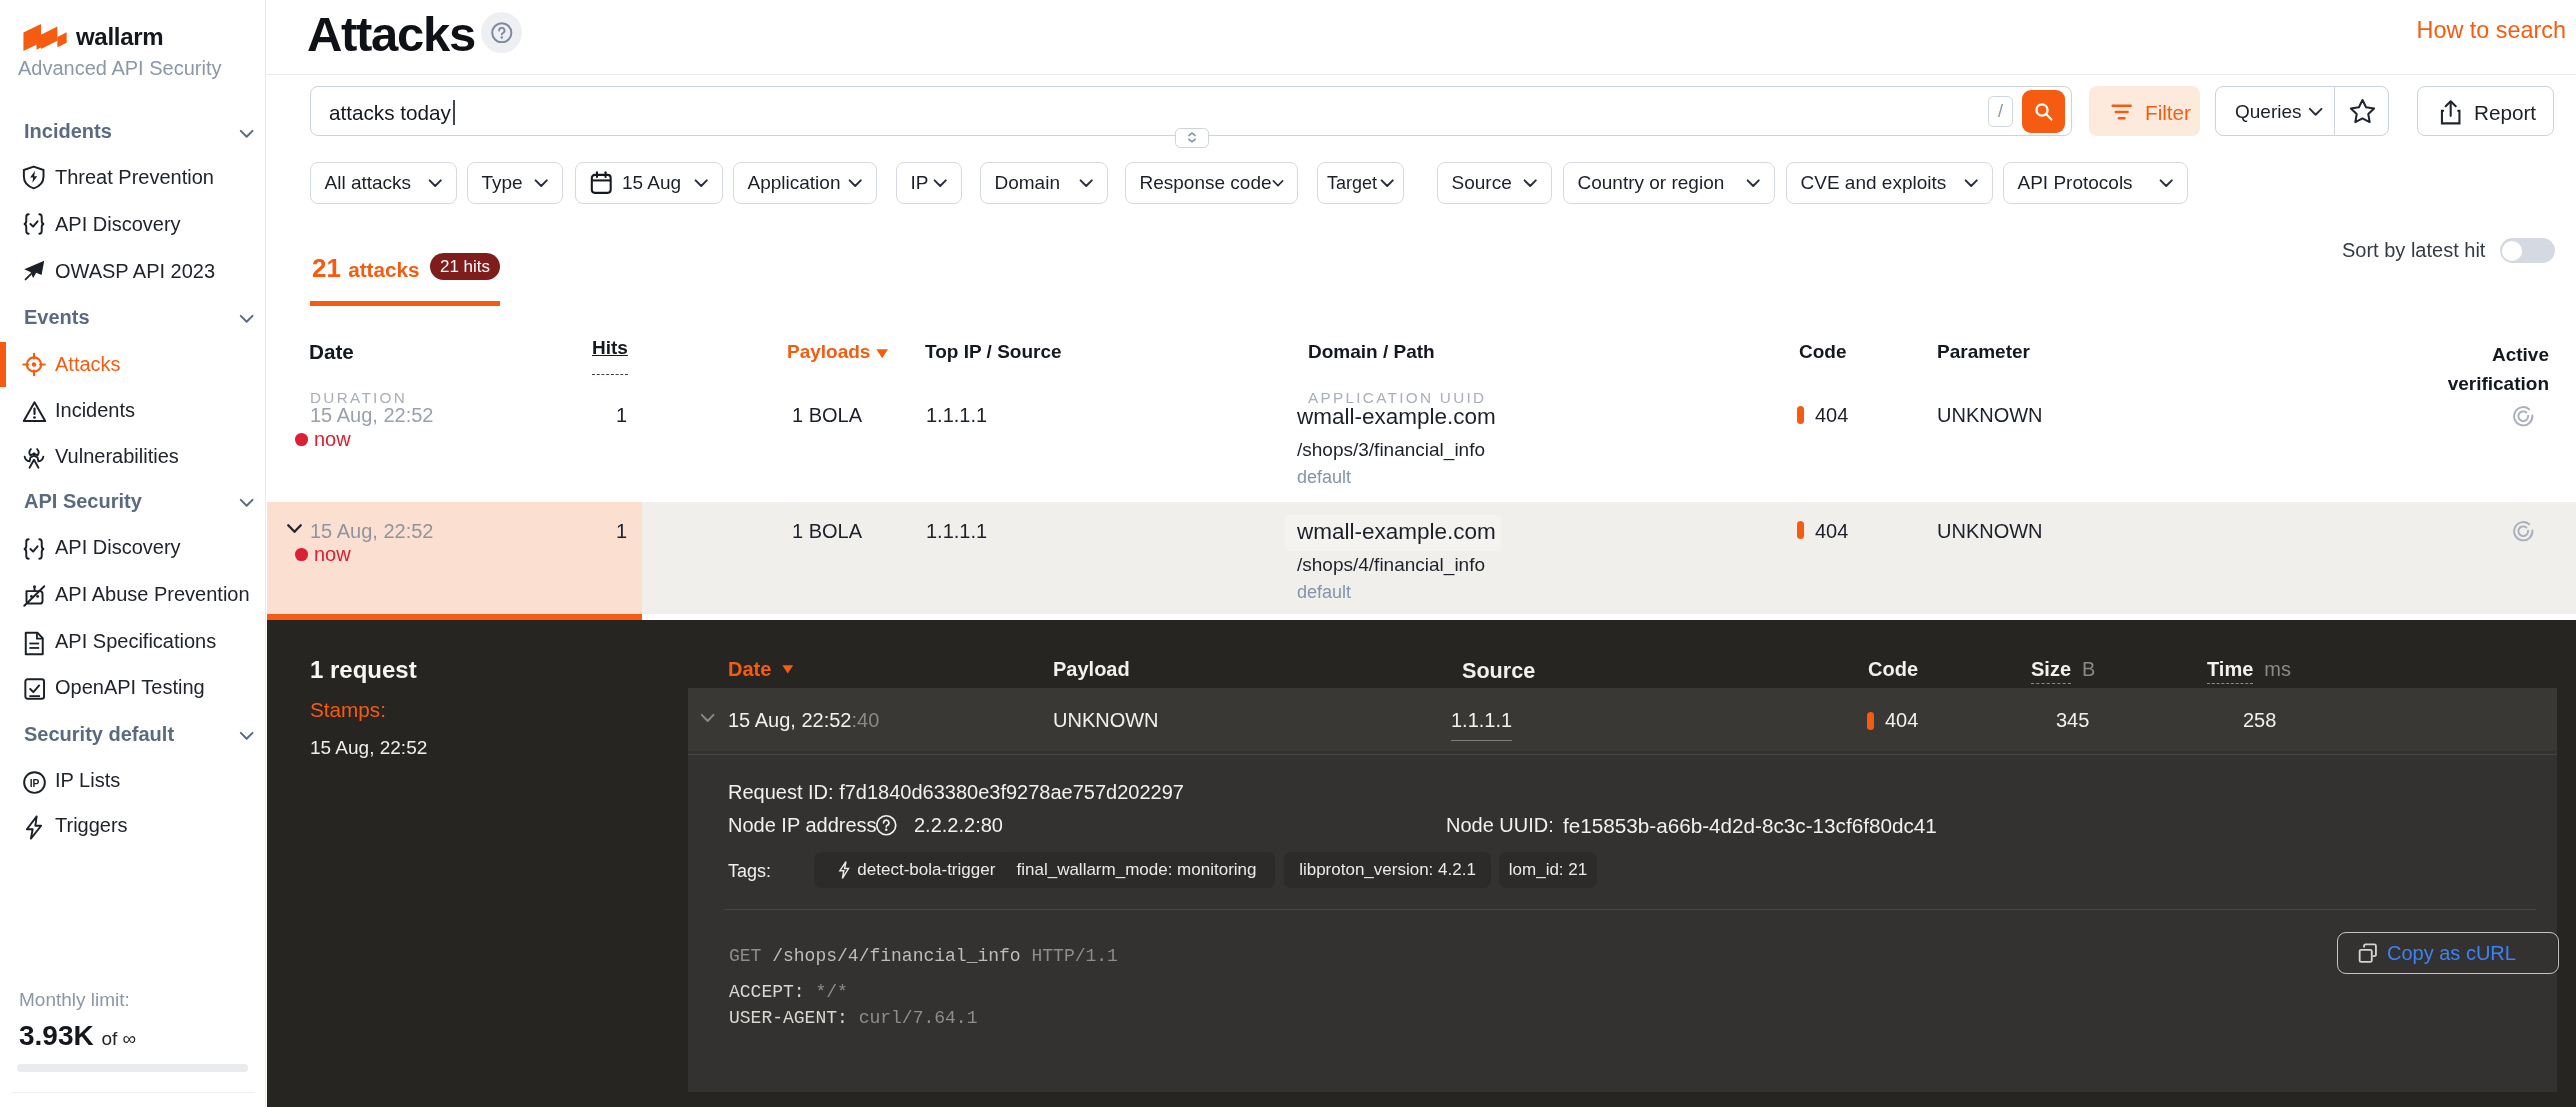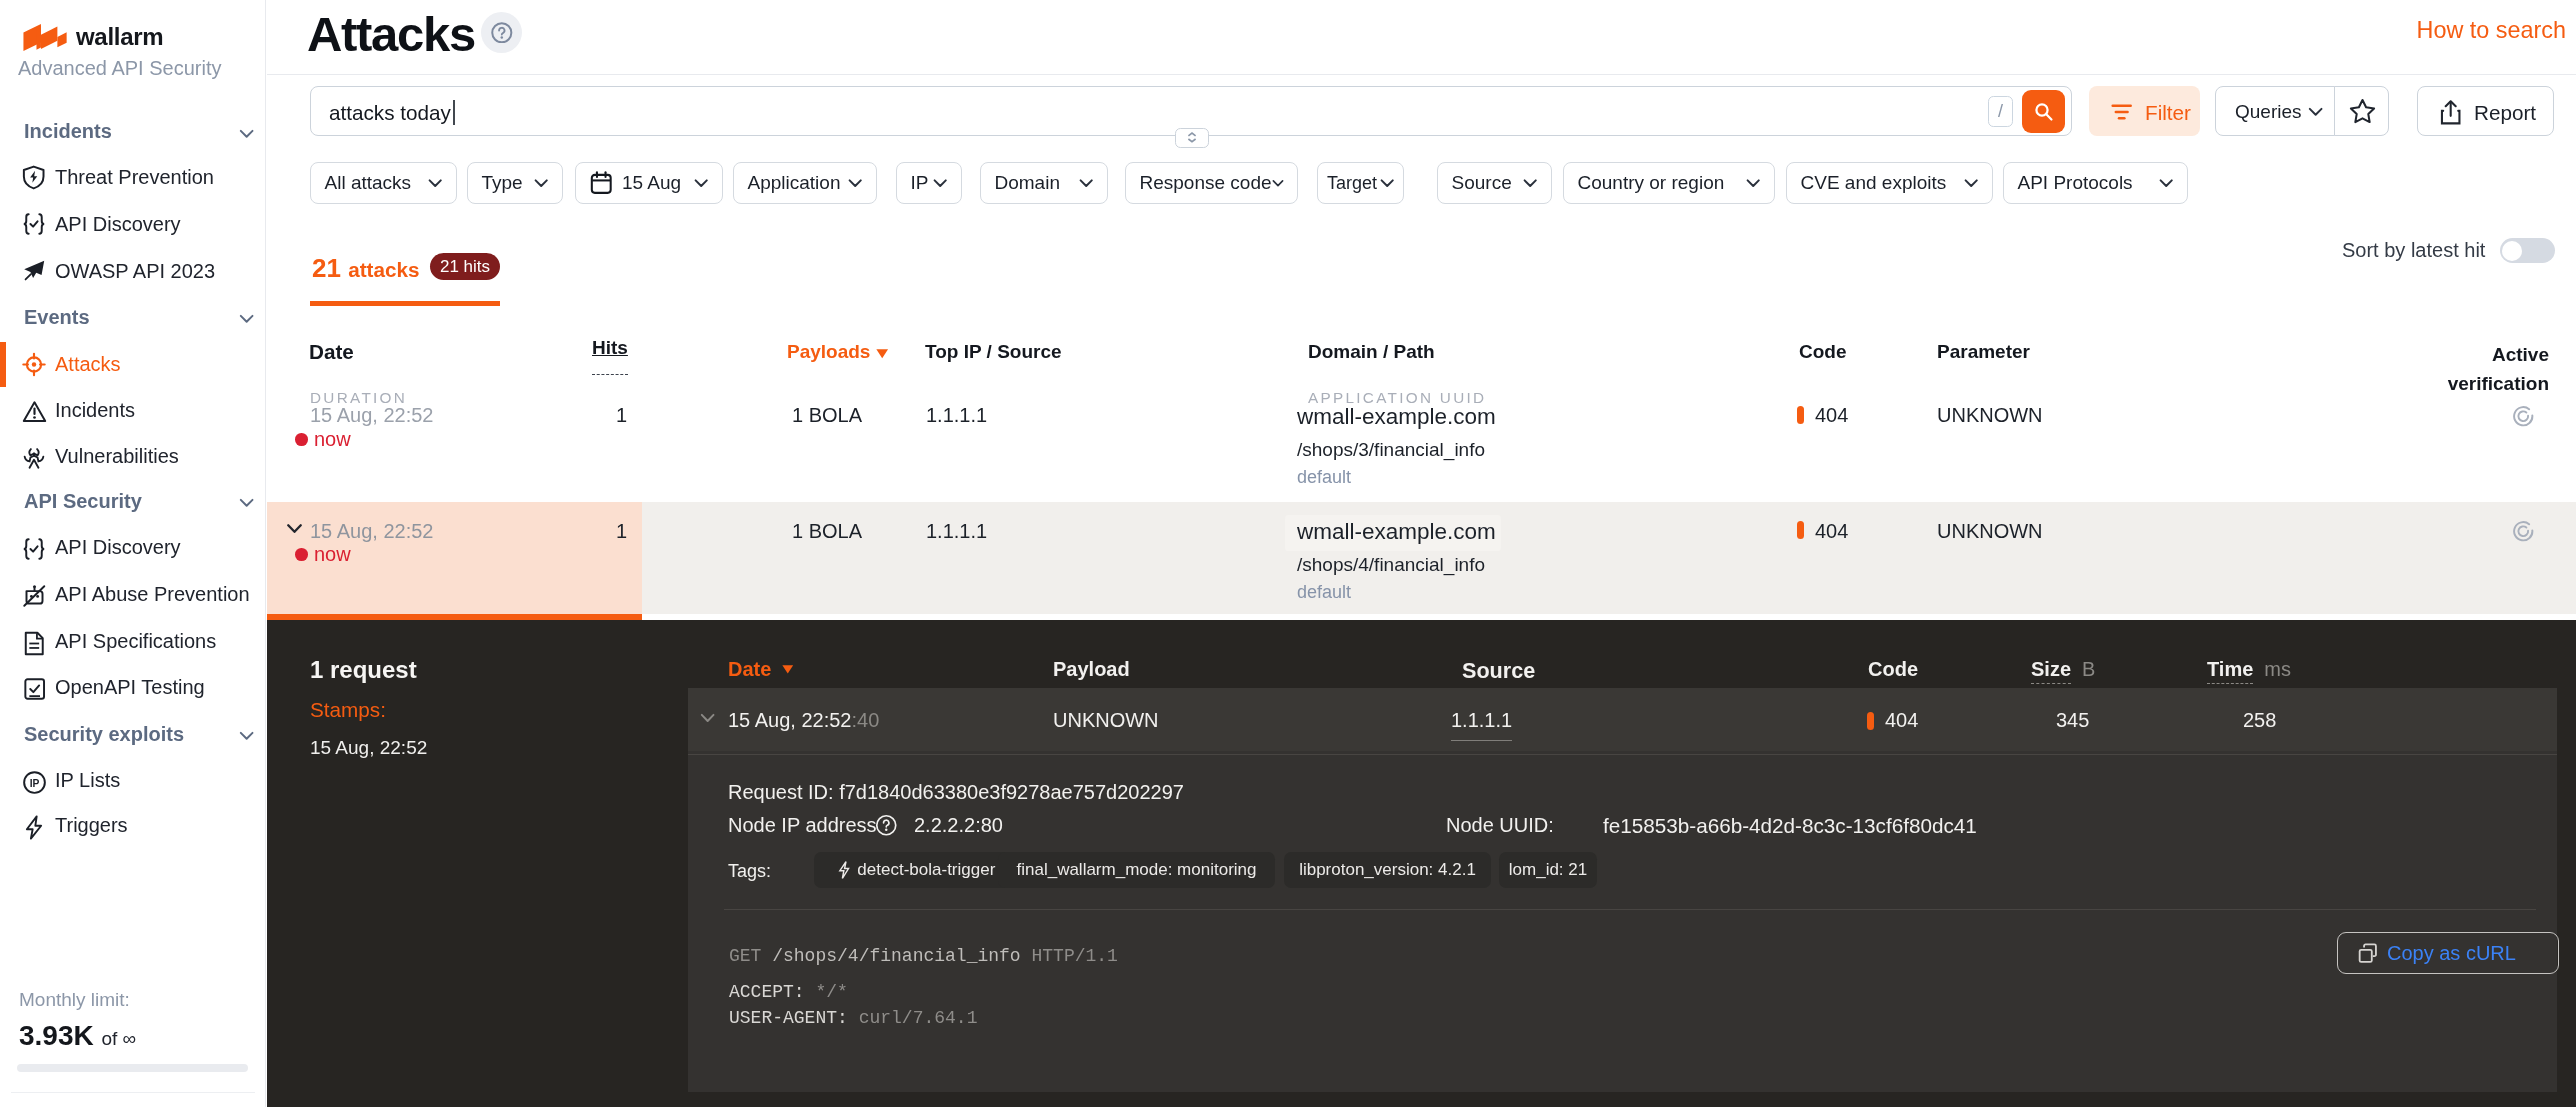--- a/index.html
+++ b/index.html
@@ -38,21 +38,21 @@
       <path d="M2 2 L8.5 8.5 L15 2" fill="none" stroke="#5c6a81" stroke-width="2.2" stroke-linecap="round" stroke-linejoin="round"></path>
     </svg>
 <div class="nhead" style="top:306px;">Events</div>
 <svg class="nchev" style="top:314px;" width="15.3" height="10" viewBox="0 0 17 11">
       <path d="M2 2 L8.5 8.5 L15 2" fill="none" stroke="#5c6a81" stroke-width="2.2" stroke-linecap="round" stroke-linejoin="round"></path>
     </svg>
 <div class="nhead" style="top:490px;">API Security</div>
 <svg class="nchev" style="top:498px;" width="15.3" height="10" viewBox="0 0 17 11">
       <path d="M2 2 L8.5 8.5 L15 2" fill="none" stroke="#5c6a81" stroke-width="2.2" stroke-linecap="round" stroke-linejoin="round"></path>
     </svg>
-<div class="nhead" style="top:723px;">Security exploits</div>
+<div class="nhead" style="top:723px;">Security default</div>
 <svg class="nchev" style="top:731px;" width="15.3" height="10" viewBox="0 0 17 11">
       <path d="M2 2 L8.5 8.5 L15 2" fill="none" stroke="#5c6a81" stroke-width="2.2" stroke-linecap="round" stroke-linejoin="round"></path>
     </svg>
 <div class="nitem" style="top:166px;">Threat Prevention</div>
 <div class="nitem" style="top:213px;">API Discovery</div>
 <div class="nitem" style="top:260px;">OWASP API 2023</div>
 <div class="nitem" style="top:353px;color:#f55c11;">Attacks</div>
 <div class="nitem" style="top:399px;">Incidents</div>
 <div class="nitem" style="top:445px;">Vulnerabilities</div>
 <div class="nitem" style="top:536px;">API Discovery</div>
@@ -358,21 +358,21 @@
 
 <div class="dtxt" style="left:728px;top:781px;">Request ID: f7d1840d63380e3f9278ae757d202297</div>
 <div class="dtxt" style="left:728px;top:814px;">Node IP address</div>
 <svg class="abs" style="left:875px;top:814px;" width="22.5" height="22.5" viewBox="0 0 32 32">
   <circle cx="16" cy="16" r="13.5" fill="none" stroke="#f2f1ef" stroke-width="2.4"></circle>
   <path d="M12.2 12.6 a3.8 3.8 0 1 1 5.3 3.5 c-1.1.5-1.5 1.1-1.5 2.2" fill="none" stroke="#f2f1ef" stroke-width="2.4" stroke-linecap="round"></path>
   <circle cx="16" cy="22.4" r="1.8" fill="#f2f1ef"></circle>
 </svg>
 <div class="dtxt" style="left:914px;top:814px;">2.2.2.2:80</div>
 <div class="dtxt" style="left:1446px;top:814px;">Node UUID:</div>
-<div class="dtxt" style="left:1563px;top:814px;font-size:20.7px;margin-left:40px;">fe15853b-a66b-4d2d-8c3c-13cf6f80dc41</div>
+<div class="dtxt" style="left:1563px;top:814px;font-size:20.7px;">fe15853b-a66b-4d2d-8c3c-13cf6f80dc41</div>
 <div class="dtxt" style="left:728px;top:861px;font-size:18px;">Tags:</div>
 
 <div class="tag" style="left:814px;width:204px;"><svg width="14.4" height="20" viewBox="0 0 20 26" style="margin-right:6.3px;">
         <path d="M12.5 1.5 L4 14 H9.5 L7.5 24.5 L16 11 H10.5 Z" fill="none" stroke="#eceae8" stroke-width="2"></path>
       </svg>detect-bola-trigger</div>
 <div class="tag" style="left:998px;width:277px;">final_wallarm_mode: monitoring</div>
 <div class="tag" style="left:1284px;width:207px;">libproton_version: 4.2.1</div>
 <div class="tag" style="left:1499px;width:98px;">lom_id: 21</div>
 
 <div class="abs" style="left:724px;top:909px;width:1812px;height:0.9px;background:#484542;"></div>

